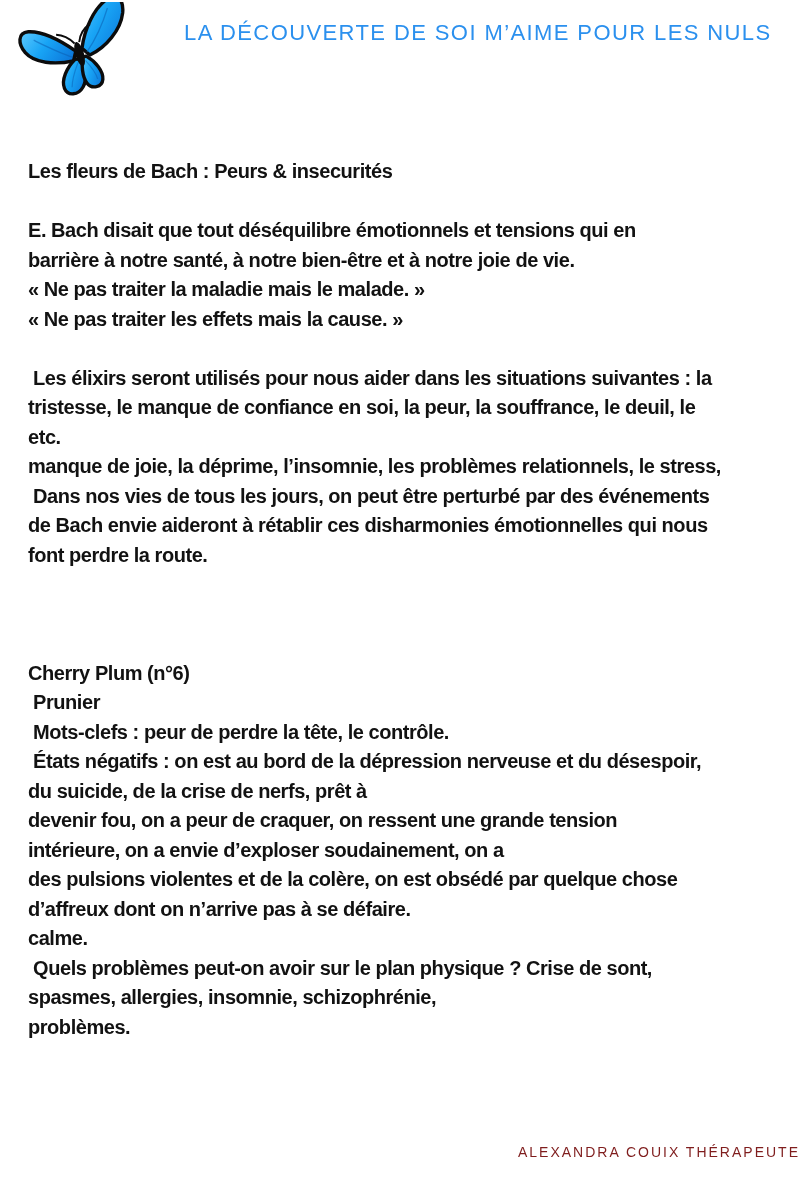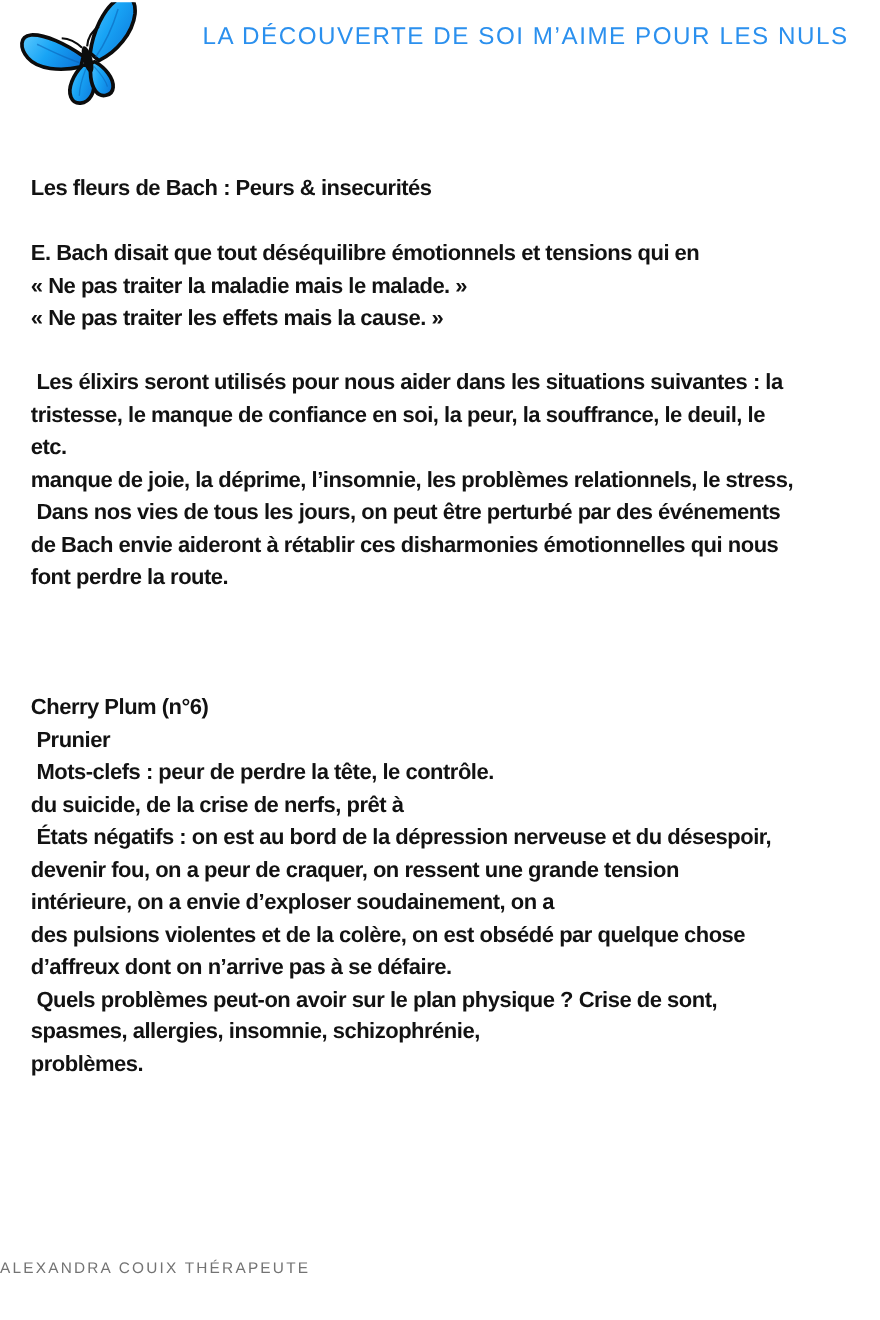--- a/index.html
+++ b/index.html
@@ -47,25 +47,25 @@
   }
   .doc-body .line {
     white-space: pre;
     min-height: 29.5px;
   }
   .footer {
     position: absolute;
     left: 0;
     top: 1144px;
     width: 100%;
-    text-align: left;
+    text-align: right;
     font-size: 14px;
     font-weight: 500;
     letter-spacing: 2px;
-    color: #737373;
+    color: #7f1d1d;
     white-space: nowrap;
   }
 </style>
 </head>
 <body>
 
 <div class="page">
 
   <header>
     <div class="logo">
@@ -91,42 +91,44 @@
         </g>
       </svg>
     </div>
     <h1 class="title" style="color: rgb(43, 144, 238);">LA DÉCOUVERTE DE SOI M’AIME POUR LES NULS</h1>
   </header>
 
   <main class="doc-body" style="color: rgb(18, 18, 18);">
       <div class="line">Les fleurs de Bach : Peurs &amp; insecurités</div>
       <div class="line">&nbsp;</div>
       <div class="line">E. Bach disait que tout déséquilibre émotionnels et tensions qui en</div>
+      <div class="line">barrière à notre santé, à notre bien-être et à notre joie de vie.</div>
       <div class="line">« Ne pas traiter la maladie mais le malade. »</div>
       <div class="line">« Ne pas traiter les effets mais la cause. »</div>
       <div class="line">&nbsp;</div>
       <div class="line"> Les élixirs seront utilisés pour nous aider dans les situations suivantes : la</div>
       <div class="line">tristesse, le manque de confiance en soi, la peur, la souffrance, le deuil, le</div>
       <div class="line">etc.</div>
       <div class="line">manque de joie, la déprime, l’insomnie, les problèmes relationnels, le stress,</div>
       <div class="line"> Dans nos vies de tous les jours, on peut être perturbé par des événements</div>
       <div class="line">de Bach envie aideront à rétablir ces disharmonies émotionnelles qui nous</div>
       <div class="line">font perdre la route.</div>
       <div class="line">&nbsp;</div>
       <div class="line">&nbsp;</div>
       <div class="line">&nbsp;</div>
       <div class="line">Cherry Plum (n°6)</div>
       <div class="line"> Prunier</div>
       <div class="line"> Mots-clefs : peur de perdre la tête, le contrôle.</div>
+      <div class="line"> États négatifs : on est au bord de la dépression nerveuse et du désespoir,</div>
       <div class="line">du suicide, de la crise de nerfs, prêt à</div>
-      <div class="line"> États négatifs : on est au bord de la dépression nerveuse et du désespoir,</div>
       <div class="line">devenir fou, on a peur de craquer, on ressent une grande tension</div>
       <div class="line">intérieure, on a envie d’exploser soudainement, on a</div>
       <div class="line">des pulsions violentes et de la colère, on est obsédé par quelque chose</div>
       <div class="line">d’affreux dont on n’arrive pas à se défaire.</div>
+      <div class="line">calme.</div>
       <div class="line"> Quels problèmes peut-on avoir sur le plan physique ? Crise de sont,</div>
       <div class="line">spasmes, allergies, insomnie, schizophrénie,</div>
       <div class="line">problèmes.</div>
     </main>
 
   <footer class="footer">
     <span>ALEXANDRA COUIX THÉRAPEUTE</span>
   </footer>
 
 </div>

